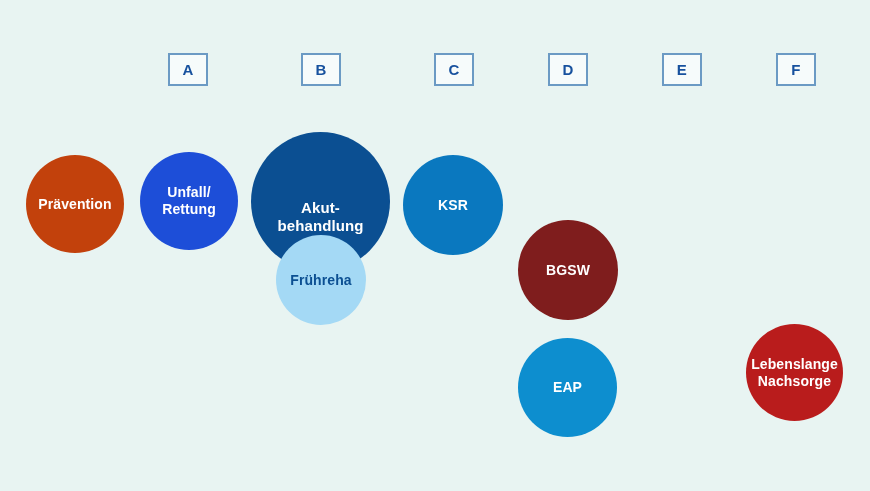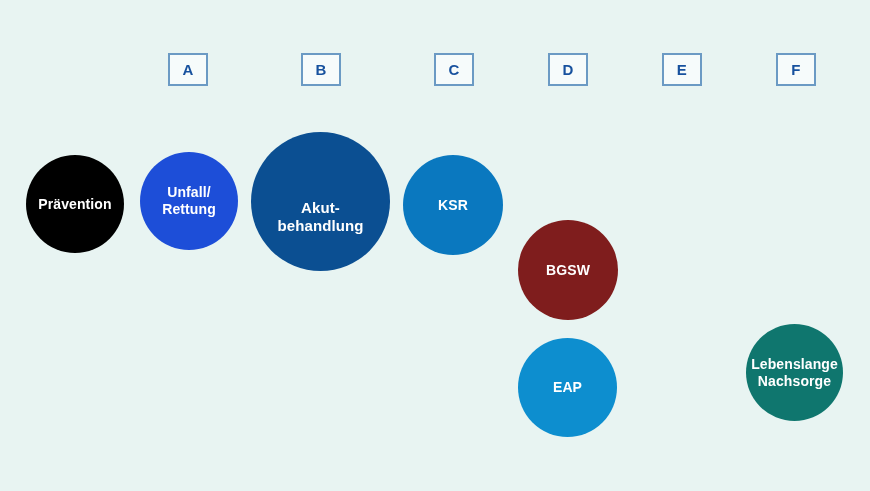--- a/index.html
+++ b/index.html
@@ -82,37 +82,40 @@
     </div>
     <div class="phase-box" style="left: 548px; top: 53px; border-color: rgb(107, 154, 196); background: rgb(246, 251, 251);">
       <span class="phase-box-letter" style="color: rgb(23, 81, 158);">D</span>
     </div>
     <div class="phase-box" style="left: 662px; top: 53px; border-color: rgb(107, 154, 196); background: rgb(246, 251, 251);">
       <span class="phase-box-letter" style="color: rgb(23, 81, 158);">E</span>
     </div>
     <div class="phase-box" style="left: 776px; top: 53px; border-color: rgb(107, 154, 196); background: rgb(246, 251, 251);">
       <span class="phase-box-letter" style="color: rgb(23, 81, 158);">F</span>
     </div>
-    <div class="node-circle" style="left: 26px; top: 155px; width: 98px; height: 98px; background: #000000;">
+    <div class="node-circle" style="left: 26px; top: 155px; width: 98px; height: 98px; background: #c2410c;">
       <span class="node-label">Prävention</span>
     </div>
     <div class="node-circle" style="left: 140px; top: 152px; width: 98px; height: 98px; background: #1d4ed8;">
       <span class="node-label">Unfall/
 Rettung</span>
     </div>
     <div class="node-circle" style="left: 251px; top: 132px; width: 139px; height: 139px; background: rgb(11, 79, 146);">
       <span class="node-label big">Akut-
 behandlung</span>
     </div>
+    <div class="node-circle" style="left: 276px; top: 235px; width: 90px; height: 90px; background: rgb(164, 217, 245);">
+      <span class="node-label dark-text">Frühreha</span>
+    </div>
     <div class="node-circle" style="left: 403px; top: 155px; width: 100px; height: 100px; background: rgb(10, 120, 191);">
       <span class="node-label">KSR</span>
     </div>
     <div class="node-circle" style="left: 518px; top: 220px; width: 100px; height: 100px; background: #7f1d1d;">
       <span class="node-label">BGSW</span>
     </div>
     <div class="node-circle" style="left: 518px; top: 338px; width: 99px; height: 99px; background: rgb(13, 142, 207); text-align: right;">
       <span class="node-label">EAP</span>
     </div>
-    <div class="node-circle" style="left: 746px; top: 324px; width: 97px; height: 97px; background: #0f766e;">
+    <div class="node-circle" style="left: 746px; top: 324px; width: 97px; height: 97px; background: #b91c1c;">
       <span class="node-label">Lebenslange
 Nachsorge</span>
     </div>
   </div>
 
 </body></html>

